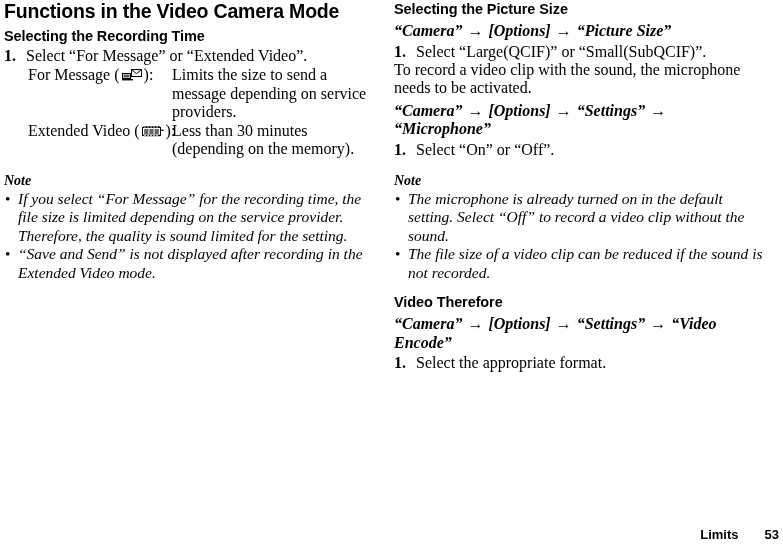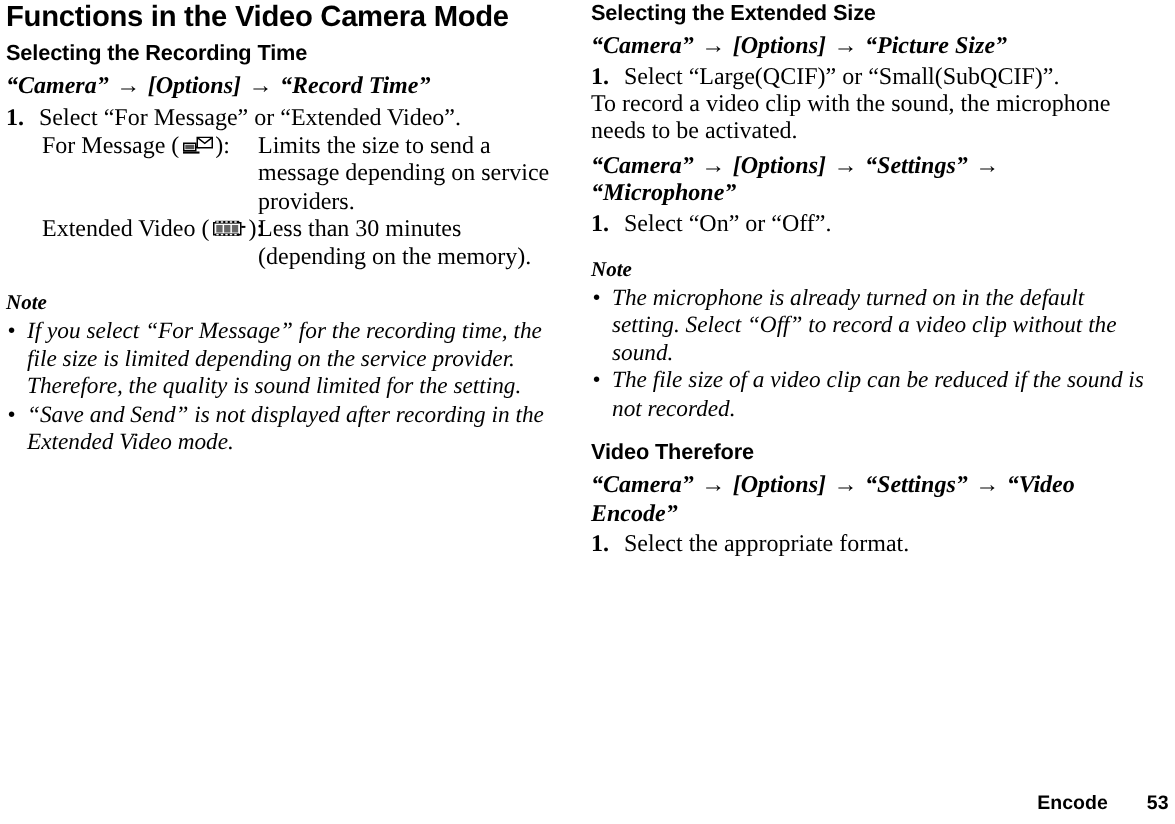--- a/index.html
+++ b/index.html
@@ -149,21 +149,20 @@
 <body>
 
 <div class="page">
 
   <div class="col col-left">
 
     <h1 class="doc-title">Functions in the Video Camera Mode</h1>
 
     <h2 class="section-head">Selecting the Recording Time</h2>
 
-    <p class="path"><span>“Camera”</span> <span class="arrow">→</span> <span>[Options]</span> <span class="arrow">→</span> <span>“Record Time”</span></p>
 
     <div class="step">
       <span class="step-num">1.</span>
       <span class="step-text">Select “For Message” or “Extended Video”.</span>
     </div>
 
     <div class="defs">
 
       <div class="def-row">
         <span class="def-term"><span>For Message (</span><span class="icon-inline"><svg width="20" height="13" viewBox="0 0 20 13" xmlns="http://www.w3.org/2000/svg">
@@ -207,21 +206,21 @@
       <ul class="note-list">
         <li>If you select “For Message” for the recording time, the file size is limited depending on the service provider. Therefore, the quality is sound limited for the setting.</li>
         <li>“Save and Send” is not displayed after recording in the Extended Video mode.</li>
       </ul>
     </div>
 
   </div>
 
   <div class="col col-right">
 
-    <h2 class="section-head">Selecting the Extended Size</h2>
+    <h2 class="section-head">Selecting the Picture Size</h2>
 
     <p class="path"><span>“Camera”</span> <span class="arrow">→</span> <span>[Options]</span> <span class="arrow">→</span> <span>“Picture Size”</span></p>
 
     <div class="step">
       <span class="step-num">1.</span>
       <span class="step-text">Select “Large(QCIF)” or “Small(SubQCIF)”.</span>
     </div>
 
     <p class="body-text">To record a video clip with the sound, the microphone needs to be activated.</p>
 
@@ -245,17 +244,17 @@
     <p class="path"><span>“Camera”</span> <span class="arrow">→</span> <span>[Options]</span> <span class="arrow">→</span> <span>“Settings”</span> <span class="arrow">→</span> <span>“Video Encode”</span></p>
 
     <div class="step">
       <span class="step-num">1.</span>
       <span class="step-text">Select the appropriate format.</span>
     </div>
 
   </div>
 
   <div class="footer">
-    <span class="footer-label">Encode</span>
+    <span class="footer-label">Limits</span>
     <span class="footer-page">53</span>
   </div>
 
 </div>
 
 </body></html>

